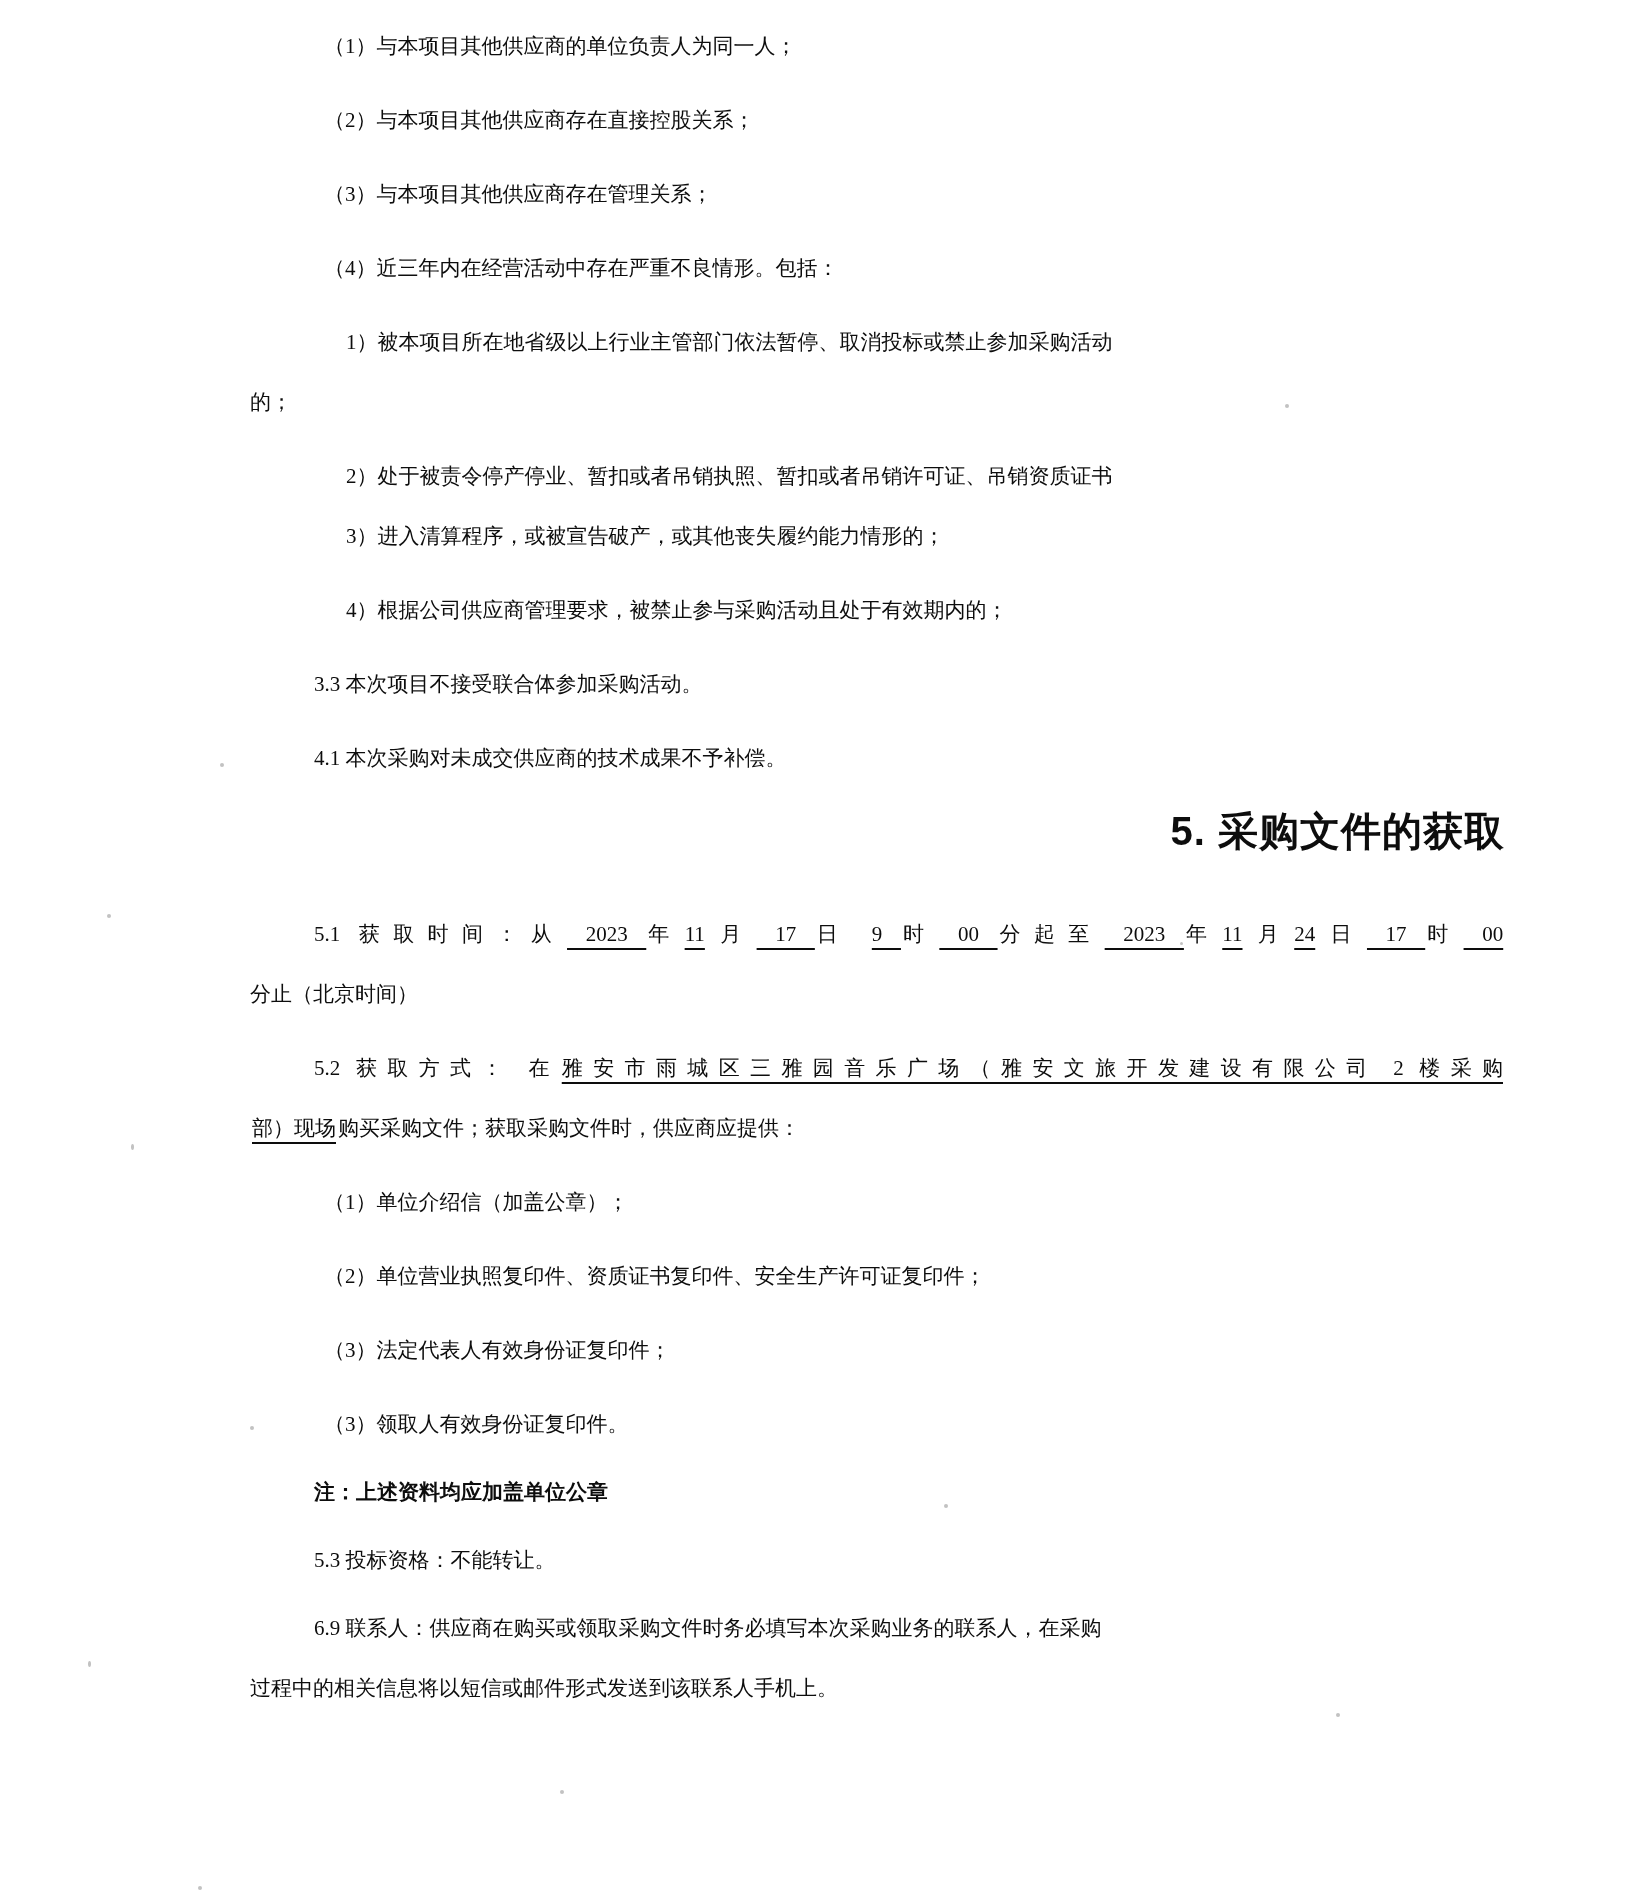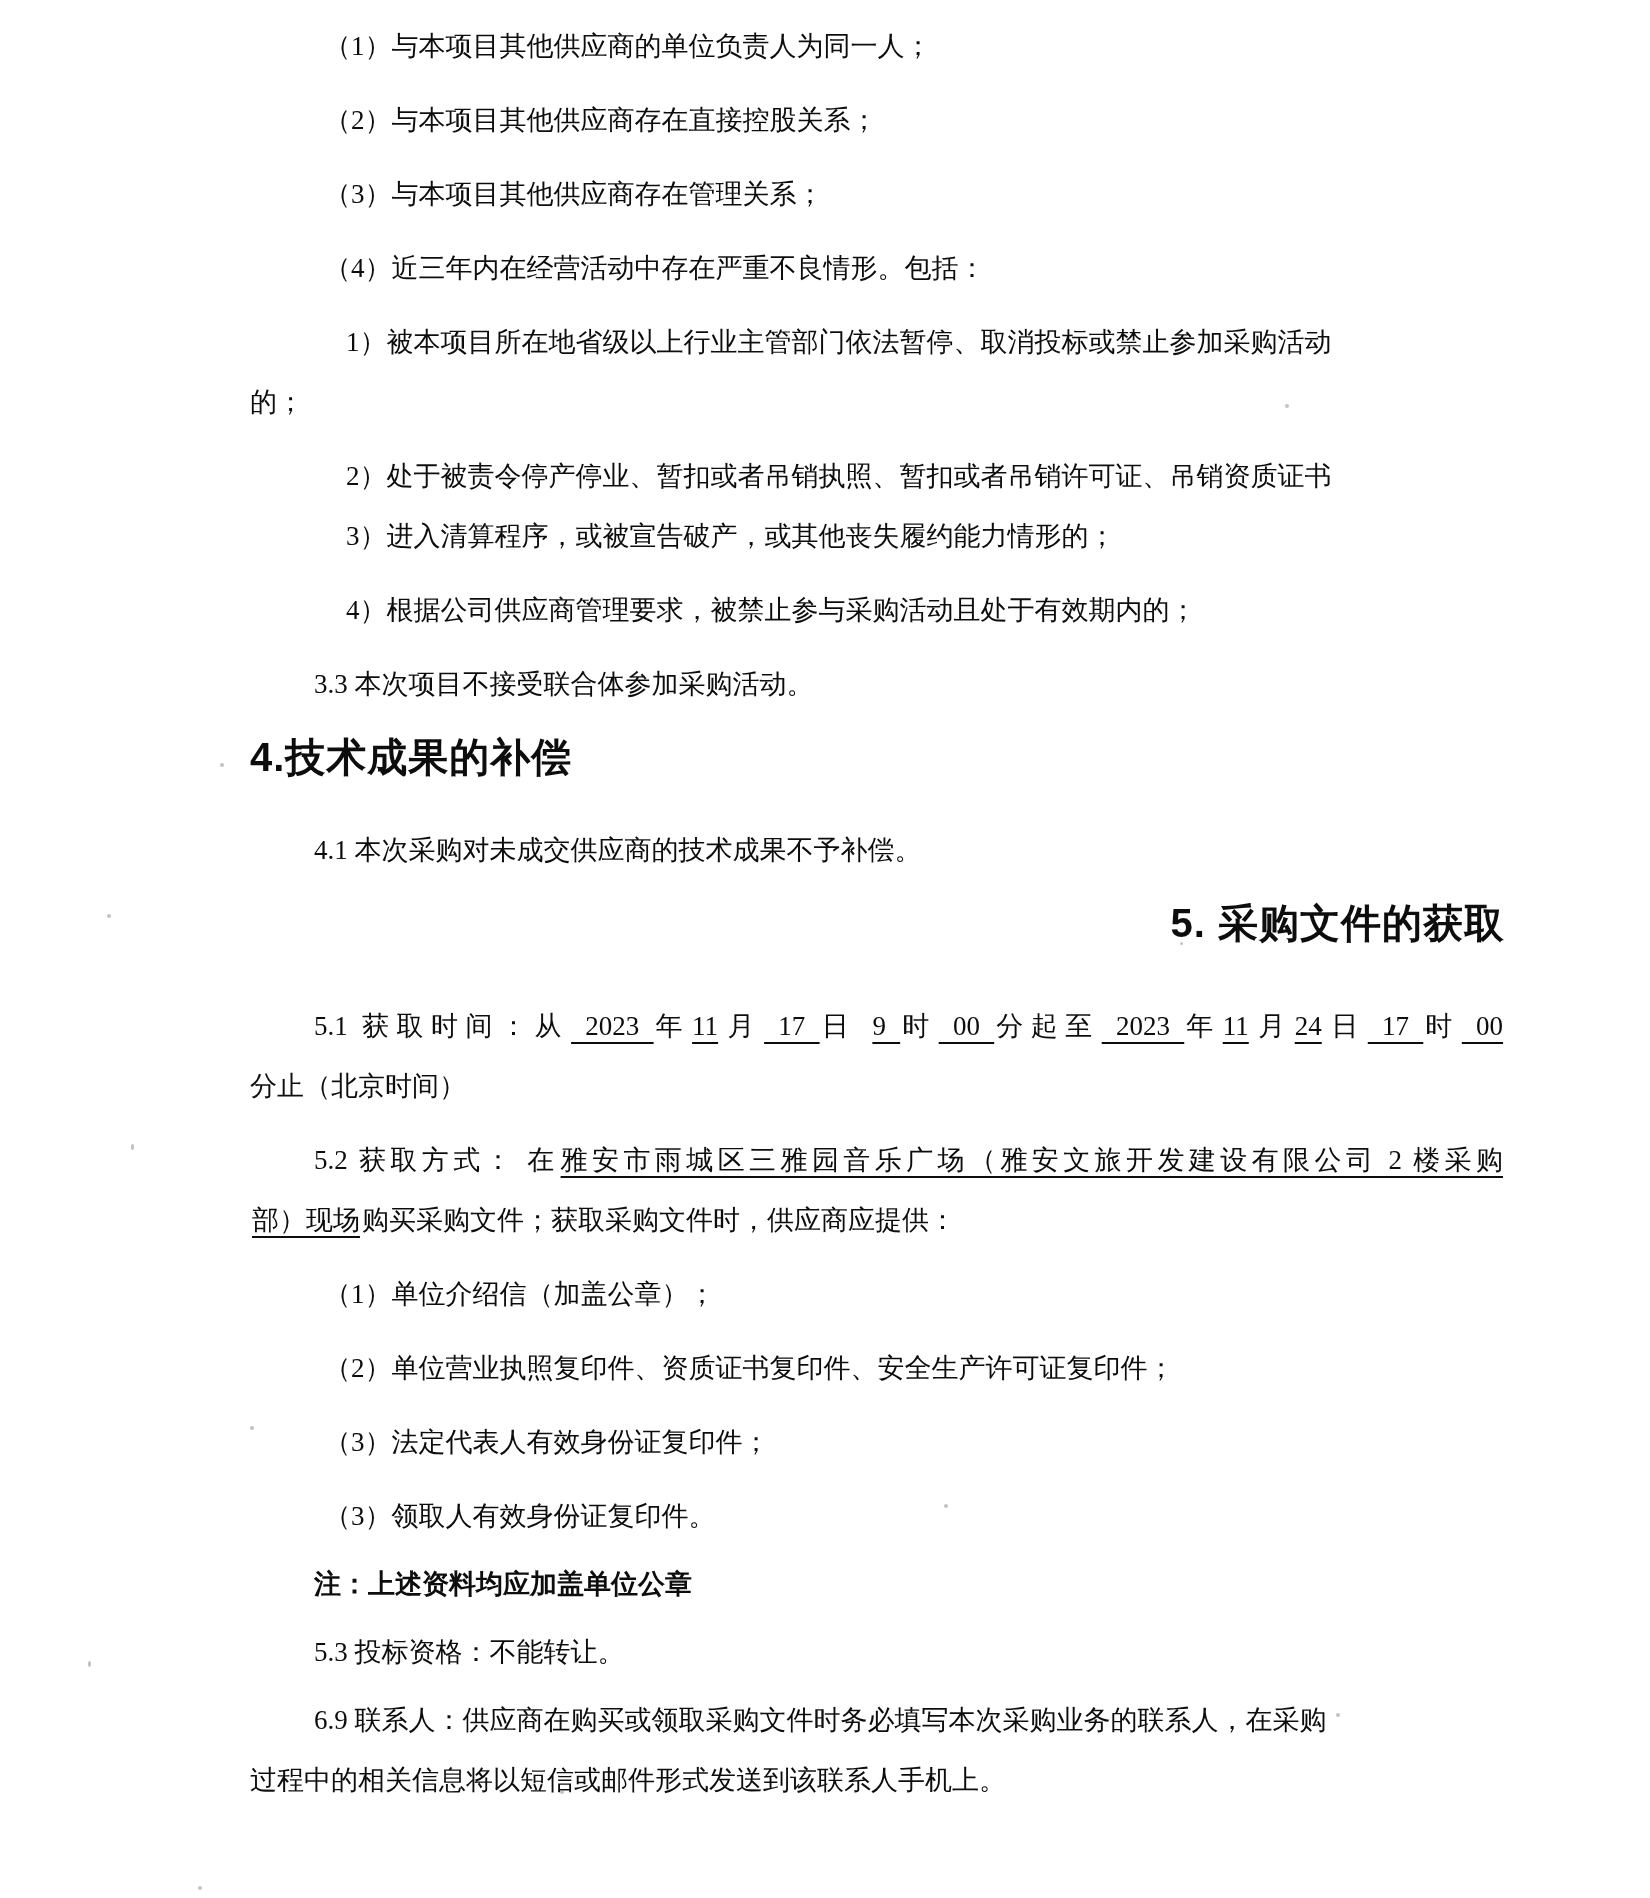--- a/index.html
+++ b/index.html
@@ -11,21 +11,21 @@
     overflow:hidden;
   }
   .page{
     position:relative;
     box-sizing:border-box;
     width:1650px;height:1898px;
     padding:16px 145px 0 250px;
   }
   p{margin:0;}
   .para{
-    font-size:27px;
+    font-size:21px;
     line-height:60px;
     margin:0 0 14px 0;
     text-align:left;
   }
   .first{margin-bottom:0;}
   .cont{margin-bottom:14px;}
   .mb8{margin-bottom:8px;}
   .ind1{text-indent:74px;}  
   .ind2{text-indent:96px;}  
   .ind3{text-indent:64px;}  
@@ -69,21 +69,20 @@
   <p class="para ind2 first">1）被本项目所在地省级以上行业主管部门依法暂停、取消投标或禁止参加采购活动</p>
   <p class="para cont">的；</p>
 
   <p class="para ind2 first">2）处于被责令停产停业、暂扣或者吊销执照、暂扣或者吊销许可证、吊销资质证书</p>
 
   <p class="para ind2">3）进入清算程序，或被宣告破产，或其他丧失履约能力情形的；</p>
   <p class="para ind2">4）根据公司供应商管理要求，被禁止参与采购活动且处于有效期内的；</p>
 
   <p class="para ind3">3.3  本次项目不接受联合体参加采购活动。</p>
 
-  <p class="heading h4x">4.技术成果的补偿</p>
 
   <p class="para ind3">4.1  本次采购对未成交供应商的技术成果不予补偿。</p>
 
   <p class="heading h5x">5.  采购文件的获取</p>
 
   <p class="para ind3 first justify"><span>5.1  获取时间：从</span><span class="u"> 2023 </span><span>年</span><span class="u">11</span><span>月</span><span class="u"> 17 </span><span>日 </span><span class="u"> 9 </span><span>时</span><span class="u"> 00 </span><span>分起至</span><span class="u"> 2023 </span><span>年</span><span class="u">11</span><span>月</span><span class="u">24</span><span>日</span><span class="u"> 17 </span><span>时</span><span class="u"> 00</span></p>
   <p class="para cont">分止（北京时间）</p>
 
   <p class="para ind3 first justify"><span>5.2  获取方式： 在</span><span class="u">雅安市雨城区三雅园音乐广场（雅安文旅开发建设有限公司 2 楼采购</span></p>
   <p class="para cont"><span class="u">部）现场</span><span>购买采购文件；获取采购文件时，供应商应提供：</span></p>

